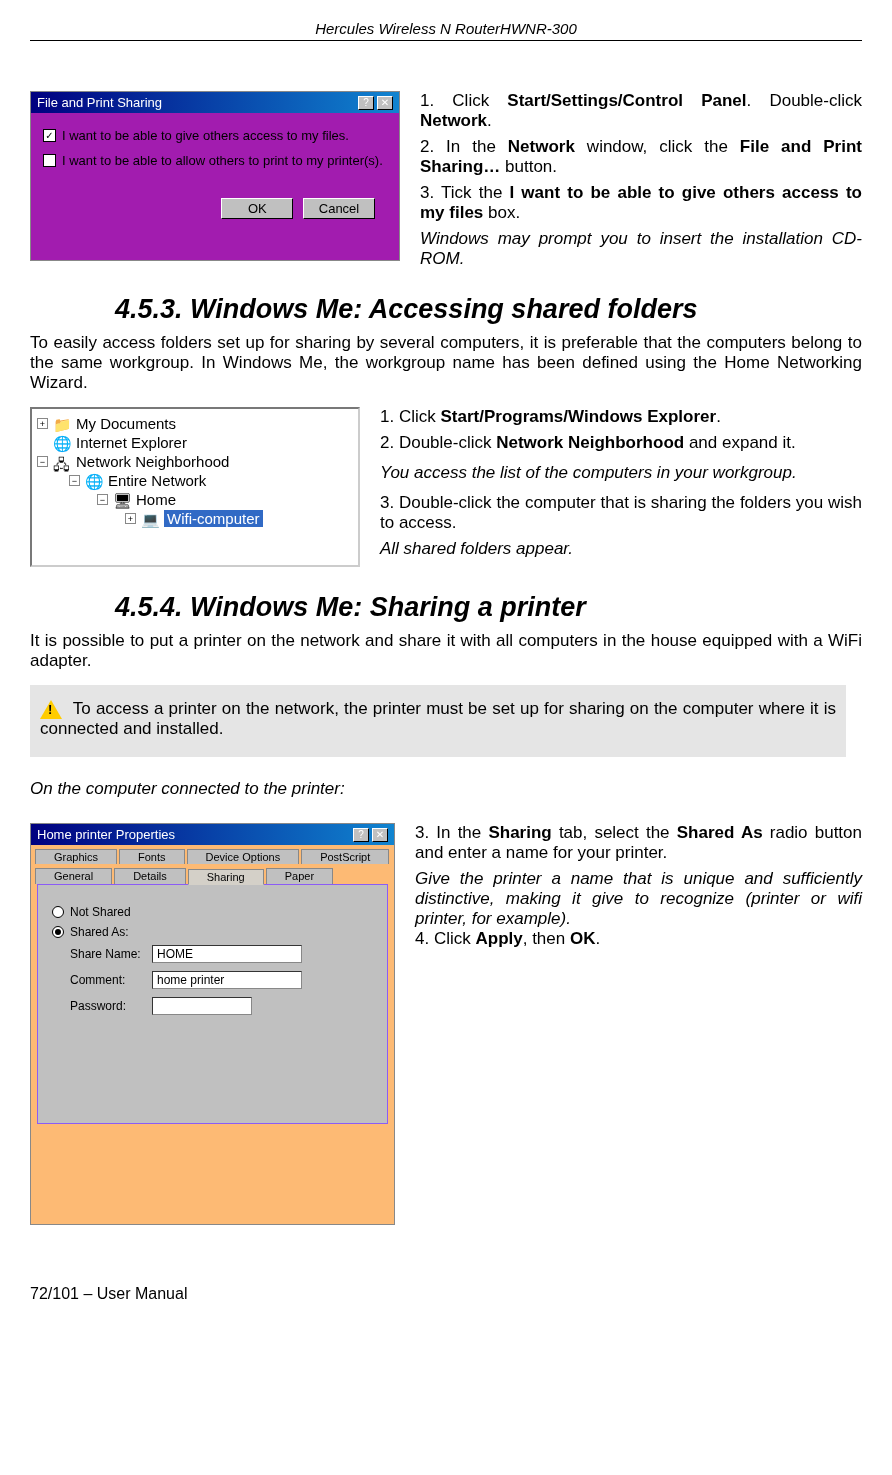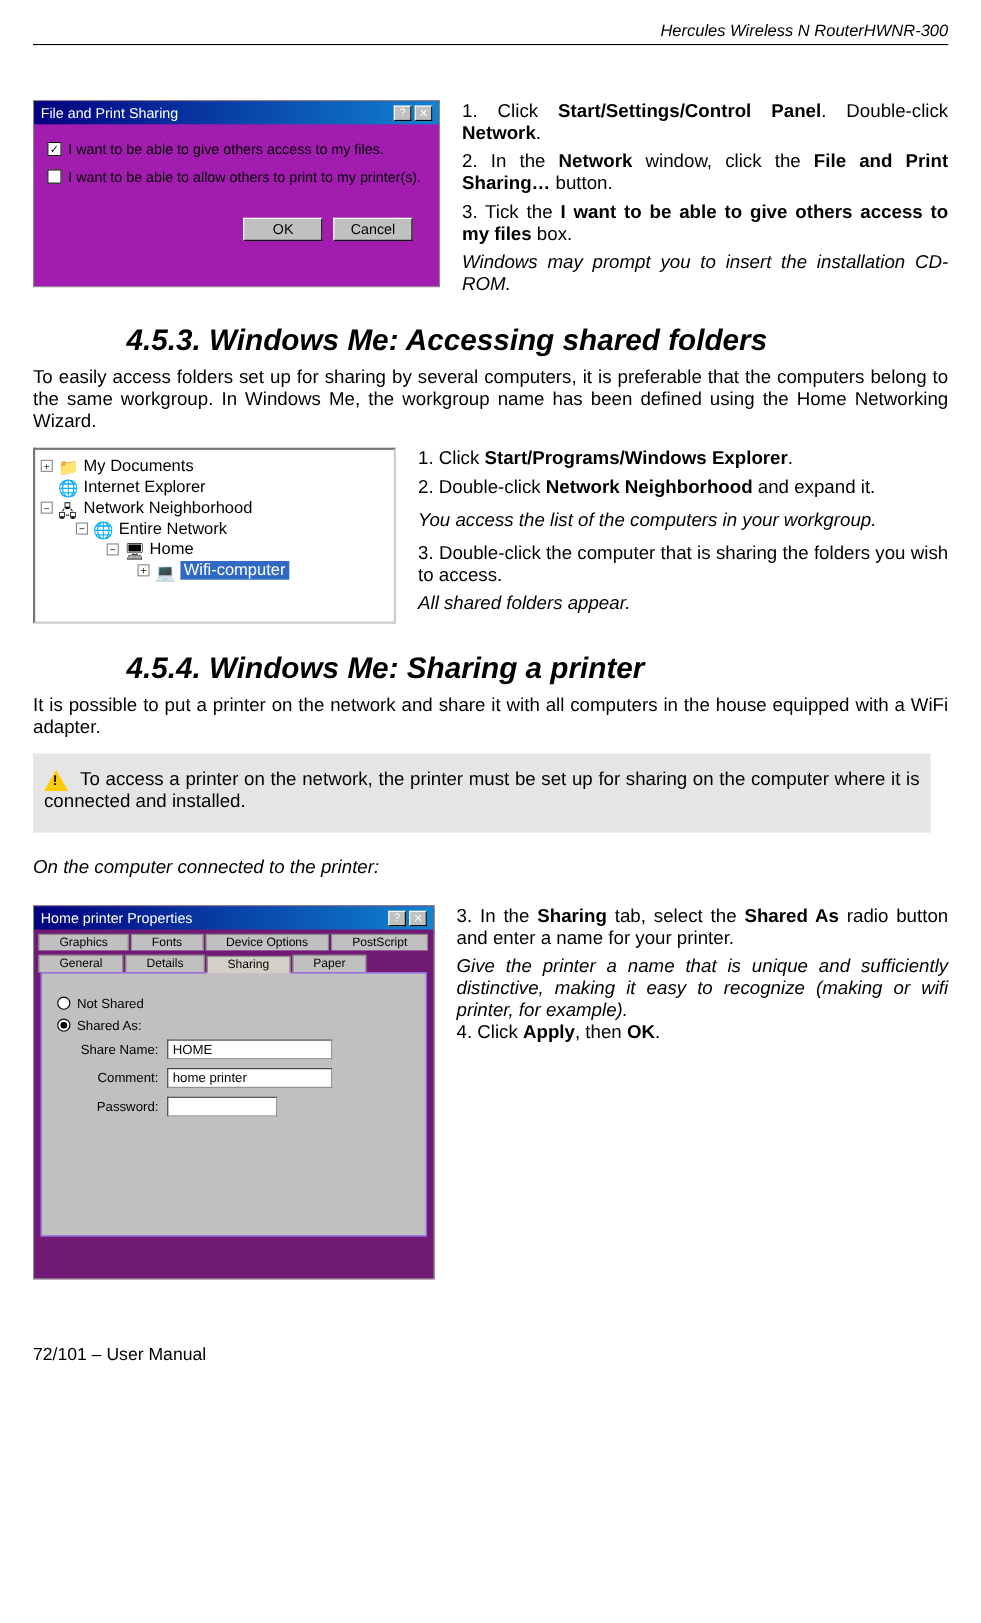--- a/index.html
+++ b/index.html
@@ -7,21 +7,21 @@
       font-family: Arial, Helvetica, sans-serif;
       font-size: 17px;
       width: 892px;
       margin: 0 auto;
       background: #fff;
       color: #000;
       padding: 20px 30px 30px 30px;
     }
     .header-row {
       display: flex;
-      justify-content: flex-end;
+      justify-content: center;
       font-style: italic;
       font-size: 15px;
       border-bottom: 1px solid #000;
       padding-bottom: 3px;
       margin-bottom: 50px;
     }
     .block-453 { display: flex; gap: 20px; margin-bottom: 25px; align-items: flex-start; }
     .img-placeholder { flex-shrink: 0; border: 1px solid #888; background: #ece9d8; display: flex; flex-direction: column; }
     .dialog1 { width: 370px; height: 170px; background: #a21caf; }
     .dlg-title { background: linear-gradient(to right, #000080, #1084d0); color: #fff; padding: 3px 6px; font-size: 13px; display:flex; justify-content: space-between; align-items:center; }
@@ -42,21 +42,21 @@
     .tree-item.ind1 { padding-left:32px; }
     .tree-item.ind2 { padding-left:60px; }
     .tree-item.ind3 { padding-left:88px; }
     .expander { width:11px; height:11px; border:1px solid #888; font-size:9px; display:inline-flex; align-items:center; justify-content:center; }
     .ticon { width:18px; height:16px; display:inline-block; }
     .sel { background:#316ac5; color:#fff; padding:0 3px; }
     .warnbox { background:#e5e5e5; padding:14px 10px 18px 10px; margin:12px 16px 22px 0; font-size:17px; text-align:justify; }
     .warn-icon { display:inline-block; width:0; height:0; border-left:11px solid transparent; border-right:11px solid transparent; border-bottom:19px solid #ffcc00; position:relative; vertical-align:middle; margin-right:6px; }
     .warn-icon::after{ content:"!"; position:absolute; left:-3px; top:2px; font-size:13px; font-weight:bold; color:#000;}
     .subhead { font-style: italic; font-weight: normal; font-size:17px; margin-bottom:24px; }
-    .props-dlg { width: 365px; height: 340px; background:#701a75;text-align:right; }
+    .props-dlg { width: 365px; height: 402px; background:#fdba74; }
     .tabs-row { display:flex; flex-wrap:wrap; font-size:11px; padding:4px 4px 0 4px; gap:2px; }
     .tab { background:#c0c0c0; border:1px solid #888; border-bottom:none; padding:1px 18px; }
     .tab.active { background:#d4d0c8; font-weight:normal; border-bottom:1px solid #d4d0c8; position:relative; top:1px; }
     .tabpanel { margin:0 6px; background:#c0c0c0; border:1px solid #8b5cf6; height:240px; padding:14px; font-size:12px; }
     .radio-row { display:flex; align-items:center; gap:6px; margin:6px 0; }
     .radio { width:12px; height:12px; border:1px solid #000; border-radius:50%; background:#fff; display:inline-flex; align-items:center; justify-content:center; }
     .radio.filled::after { content:""; width:6px; height:6px; background:#000; border-radius:50%; }
     .field-row { display:flex; align-items:center; gap:8px; margin:1px 0 8px 18px; }
     .field-row label { width:74px; font-size:12px; }
     .txtfield { border:1px inset #888; background:#fff; height:18px; width:150px; font-size:12px; padding:0 4px; display:inline-flex; align-items:center; }
@@ -206,20 +206,20 @@
       <div class="field-row">
         <label>Password:</label>
         <span class="txtfield" style="width:100px;"></span>
       </div>
     </div>
   </div>
   <div class="steps">
     <ol>
       <li><span>3. In the </span><b>Sharing</b><span> tab, select the </span><b>Shared As</b><span> radio button and enter a name for your printer.</span></li>
     </ol>
-    <p class="note-i">Give the printer a name that is unique and sufficiently distinctive, making it easy to recognize (making or wifi printer, for example).</p>
+    <p class="note-i">Give the printer a name that is unique and sufficiently distinctive, making it give to recognize (printer or wifi printer, for example).</p>
     <ol>
       <li><span>4. Click </span><b>Apply</b><span>, then </span><b>OK</b><span>.</span></li>
     </ol>
   </div>
 </div>
 
 <p class="footer">72/101 – User Manual</p>
 
 </body></html>

